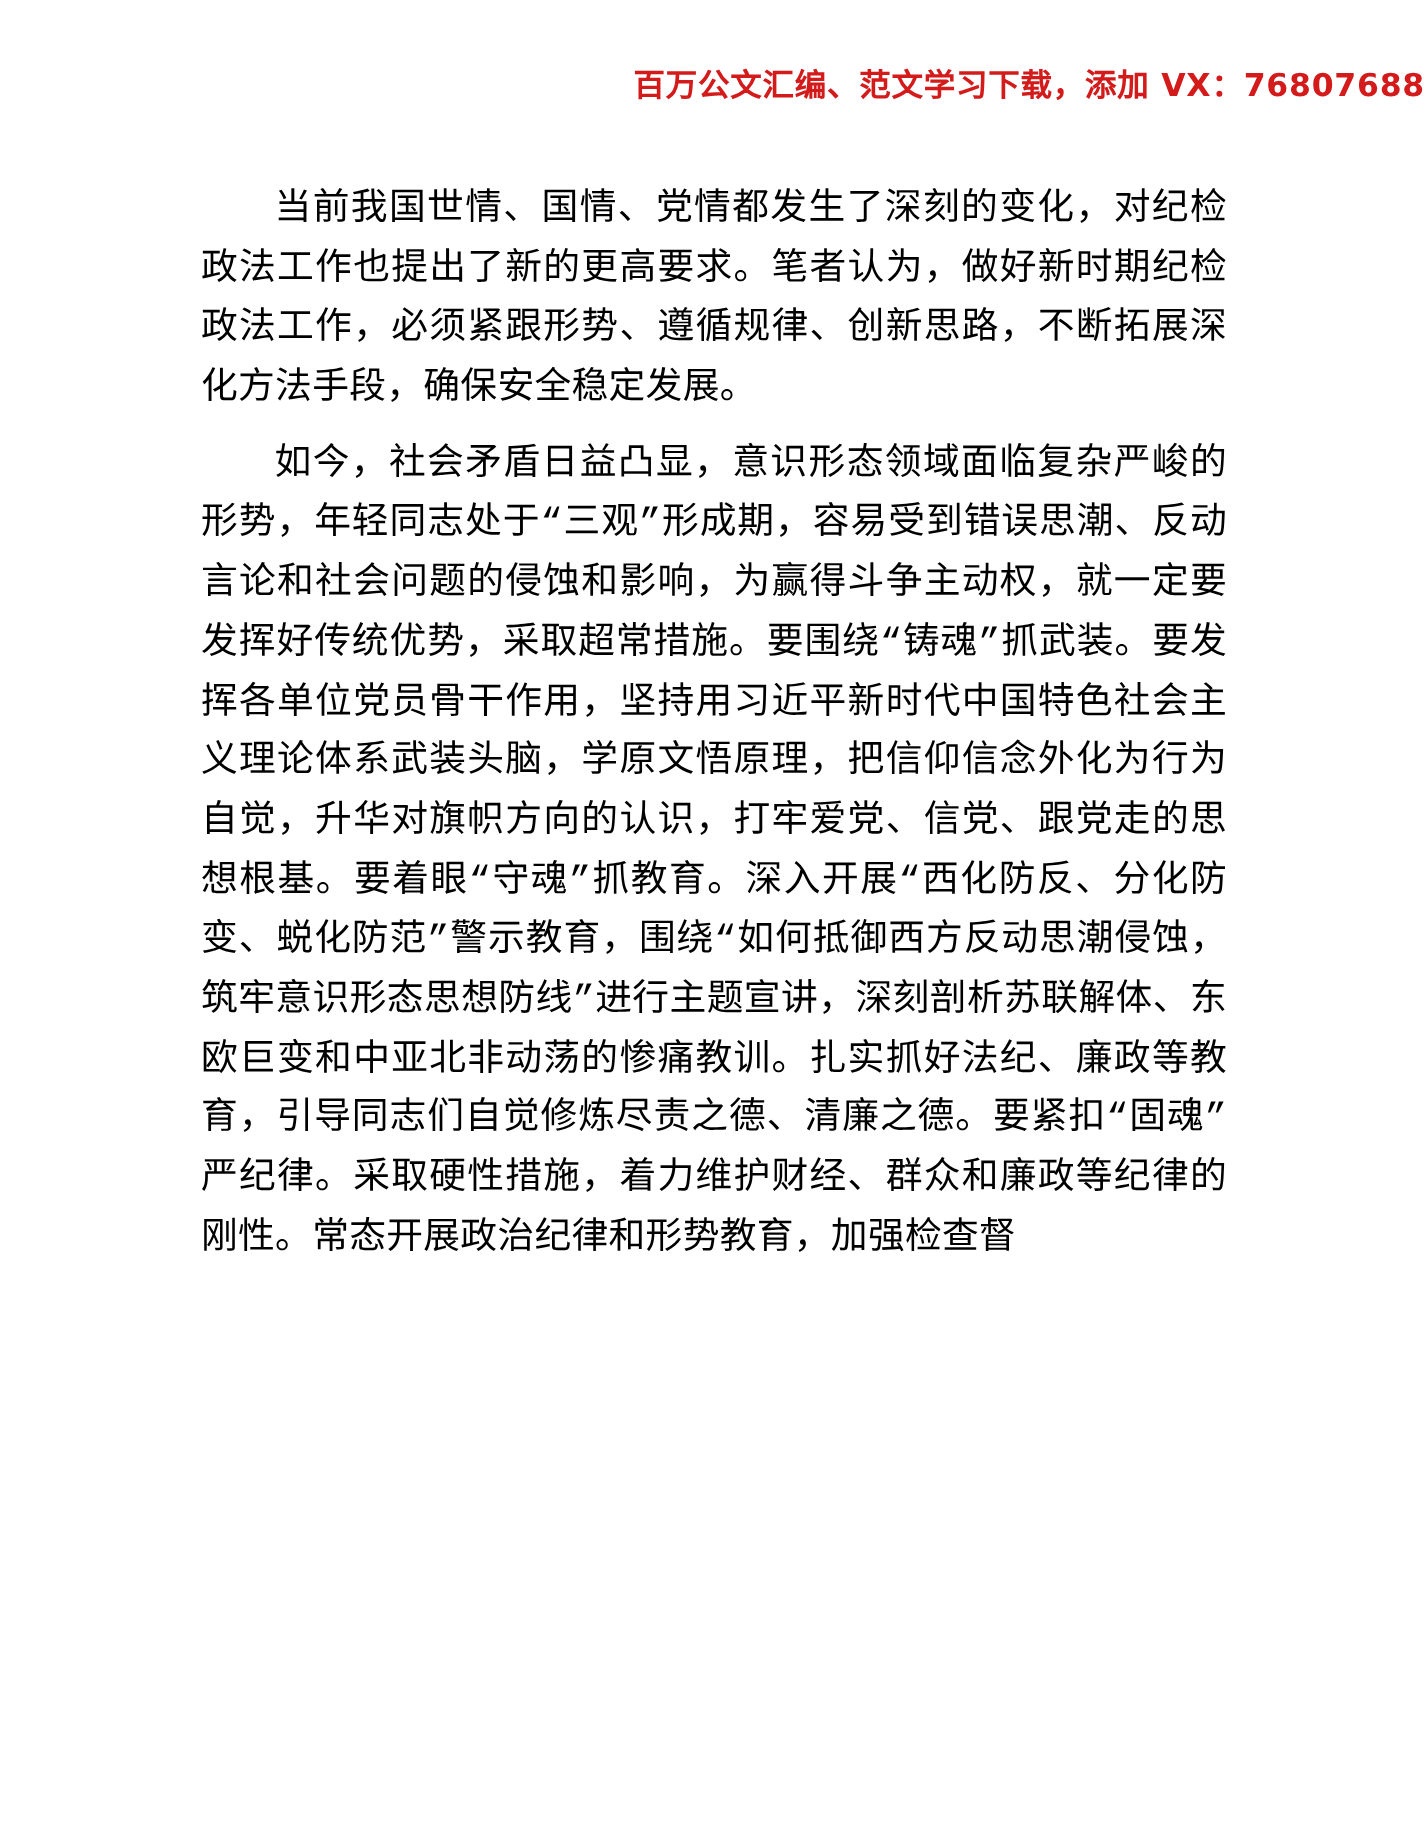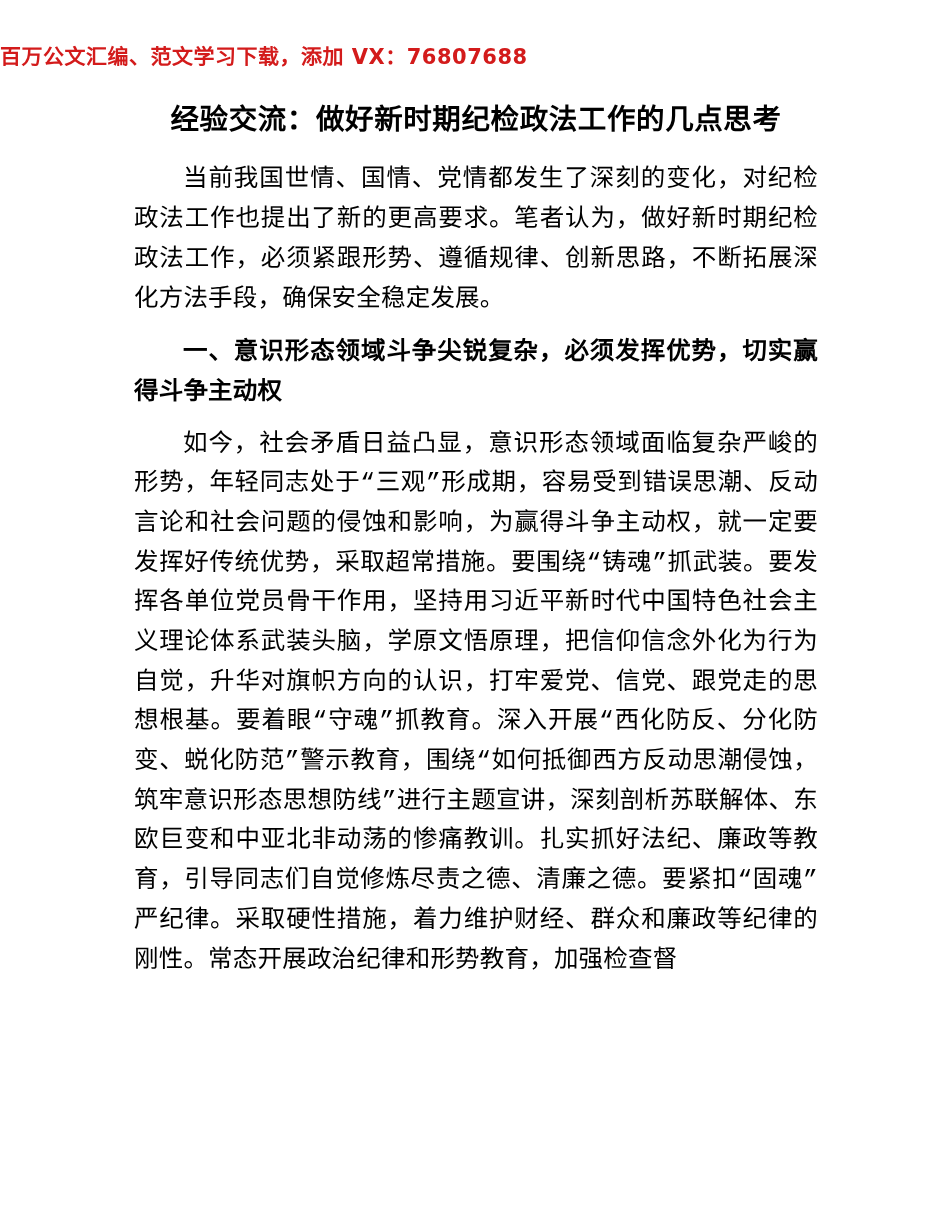--- a/index.html
+++ b/index.html
@@ -15,21 +15,21 @@
     margin: 0 auto;
     overflow: hidden;
     font-family: "Liberation Sans", "DejaVu Sans", sans-serif;
     box-sizing: border-box;
   }
   .watermark {
     position: absolute;
     top: 40px;
     left: 0;
     width: 100%;
-    text-align: left;
+    text-align: right;
     color: #d31b1b;
     font-size: 21px;
     font-weight: 700;
     letter-spacing: 0.5px;
     font-family: "DejaVu Sans", "Liberation Sans", sans-serif;
   }
   .content {
     position: absolute;
     top: 100px;
     left: 134px;
@@ -73,24 +73,22 @@
 </style>
 </head>
 <body>
 
 <div class="page">
 
   <div class="watermark">百万公文汇编、范文学习下载，添加 VX：76807688</div>
 
   <div class="content">
 
-    <h1 class="doc-title">经验交流：做好新时期纪检政法工作的几点思考</h1>
 
     <div class="para-wrap">
       <p class="para">当前我国世情、国情、党情都发生了深刻的变化，对纪检政法工作也提出了新的更高要求。笔者认为，做好新时期纪检政法工作，必须紧跟形势、遵循规律、创新思路，不断拓展深化方法手段，确保安全稳定发展。</p>
 
-      <p class="para heading">一、意识形态领域斗争尖锐复杂，必须发挥优势，切实赢得斗争主动权</p>
 
       <p class="para body-clip">如今，社会矛盾日益凸显，意识形态领域面临复杂严峻的形势，年轻同志处于“三观”形成期，容易受到错误思潮、反动言论和社会问题的侵蚀和影响，为赢得斗争主动权，就一定要发挥好传统优势，采取超常措施。要围绕“铸魂”抓武装。要发挥各单位党员骨干作用，坚持用习近平新时代中国特色社会主义理论体系武装头脑，学原文悟原理，把信仰信念外化为行为自觉，升华对旗帜方向的认识，打牢爱党、信党、跟党走的思想根基。要着眼“守魂”抓教育。深入开展“西化防反、分化防变、蜕化防范”警示教育，围绕“如何抵御西方反动思潮侵蚀，筑牢意识形态思想防线”进行主题宣讲，深刻剖析苏联解体、东欧巨变和中亚北非动荡的惨痛教训。扎实抓好法纪、廉政等教育，引导同志们自觉修炼尽责之德、清廉之德。要紧扣“固魂”严纪律。采取硬性措施，着力维护财经、群众和廉政等纪律的刚性。常态开展政治纪律和形势教育，加强检查督</p>
     </div>
 
   </div>
 </div>
 
 </body></html>

